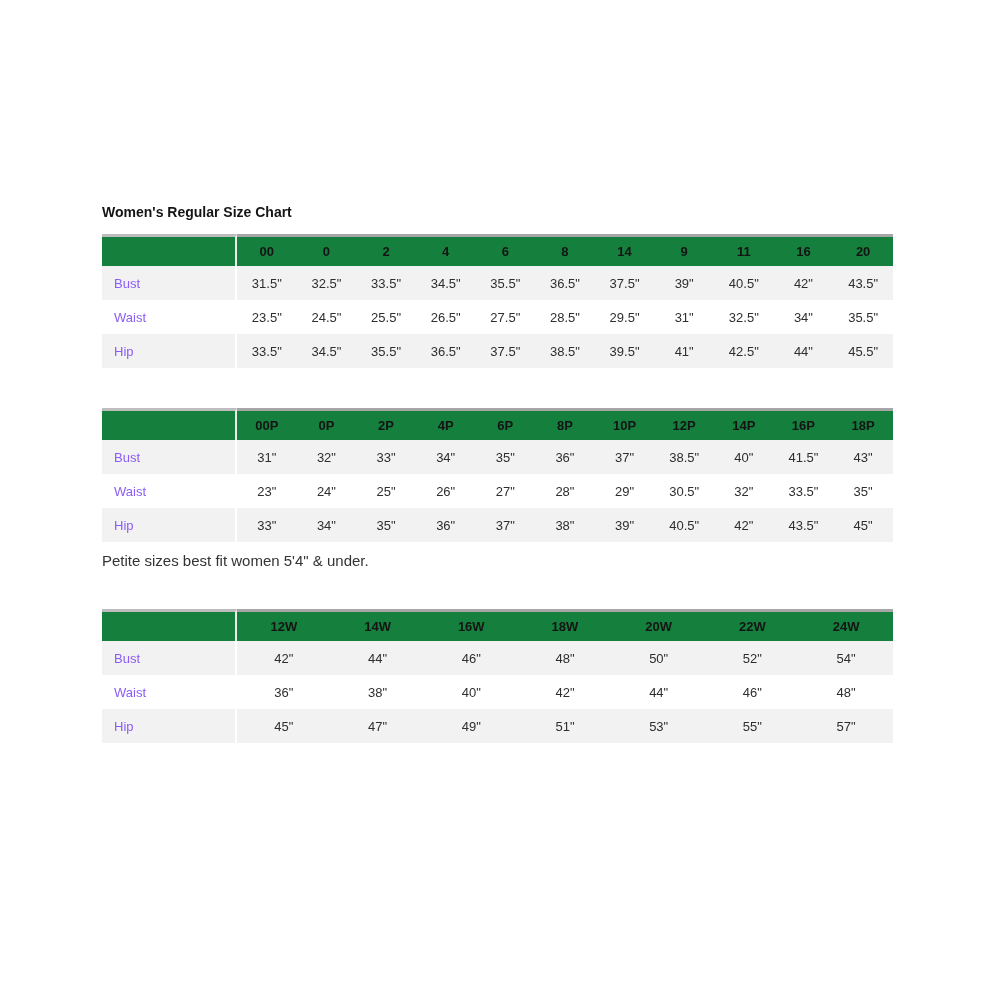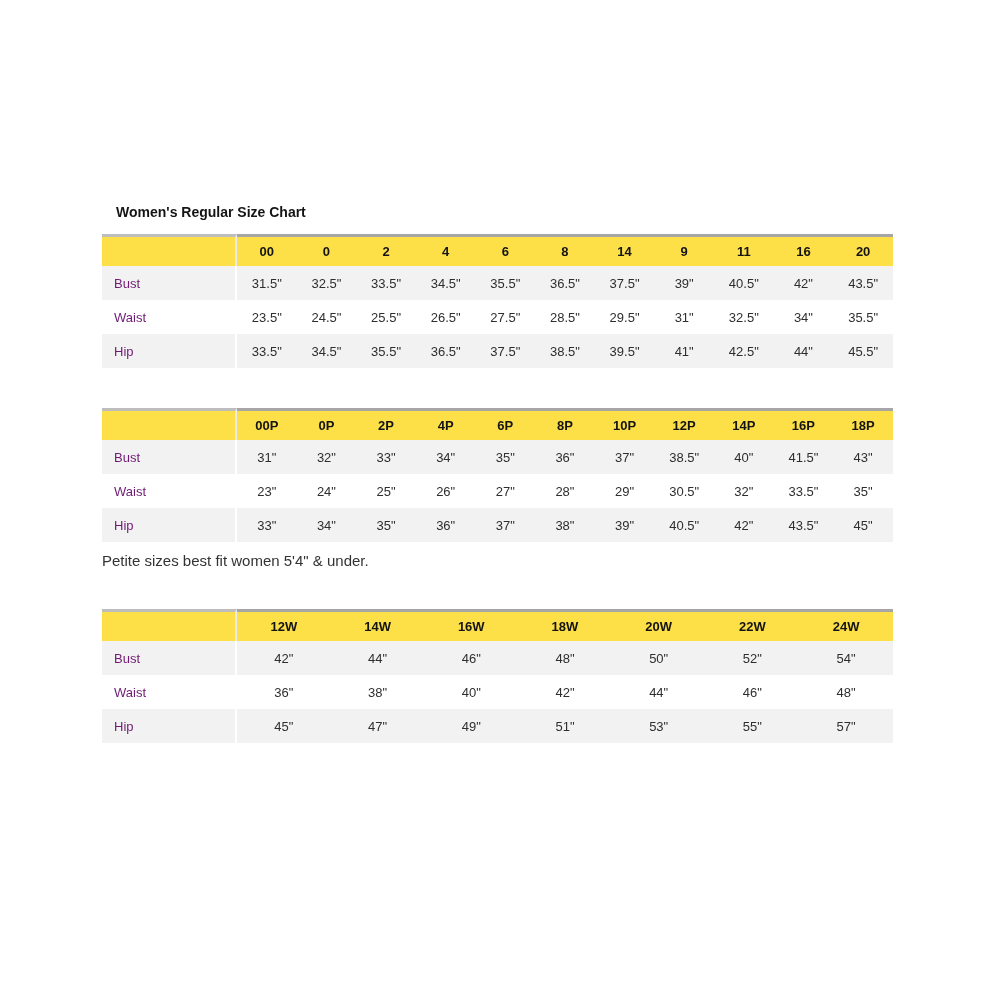--- a/index.html
+++ b/index.html
@@ -17,49 +17,49 @@
     left: 102px;
     top: 205px;
     width: 791px;
   }
   .chart-section + .chart-section { margin-top: 40px; }
   .chart-title {
     font-size: 14px;
     line-height: 15px;
     font-weight: bold;
     color: #141414;
-    margin: 0 0 14px 14px;
+    margin: 0 0 14px 0;
   }
   table.size-table {
     width: 100%;
     border-collapse: separate;
     border-spacing: 0;
     table-layout: fixed;
     font-size: 13px;
   }
   table.size-table thead th {
     border-top: 3px solid #a6a6a6;
     font-weight: bold;
     color: #141414;
     text-align: center;
     height: 29px;
     padding: 0;
-    background: #fde047;
+    background: #15803d;
   }
   table.size-table thead th.corner {
     width: 133px;
     border-top-color: #bdbdbd;
     border-right: 2px solid #ececec;
   }
   table.size-table tbody th.rowlabel {
     font-weight: normal;
     text-align: left;
     padding: 0 0 0 12px;
     border-right: 2px solid #ffffff;
-    color: #701a75;
+    color: #8b5cf6;
   }
   table.size-table tbody td,
   table.size-table tbody th {
     height: 34px;
     padding: 0;
   }
   table.size-table tbody td {
     text-align: center;
     color: #2e2e2e;
   }

